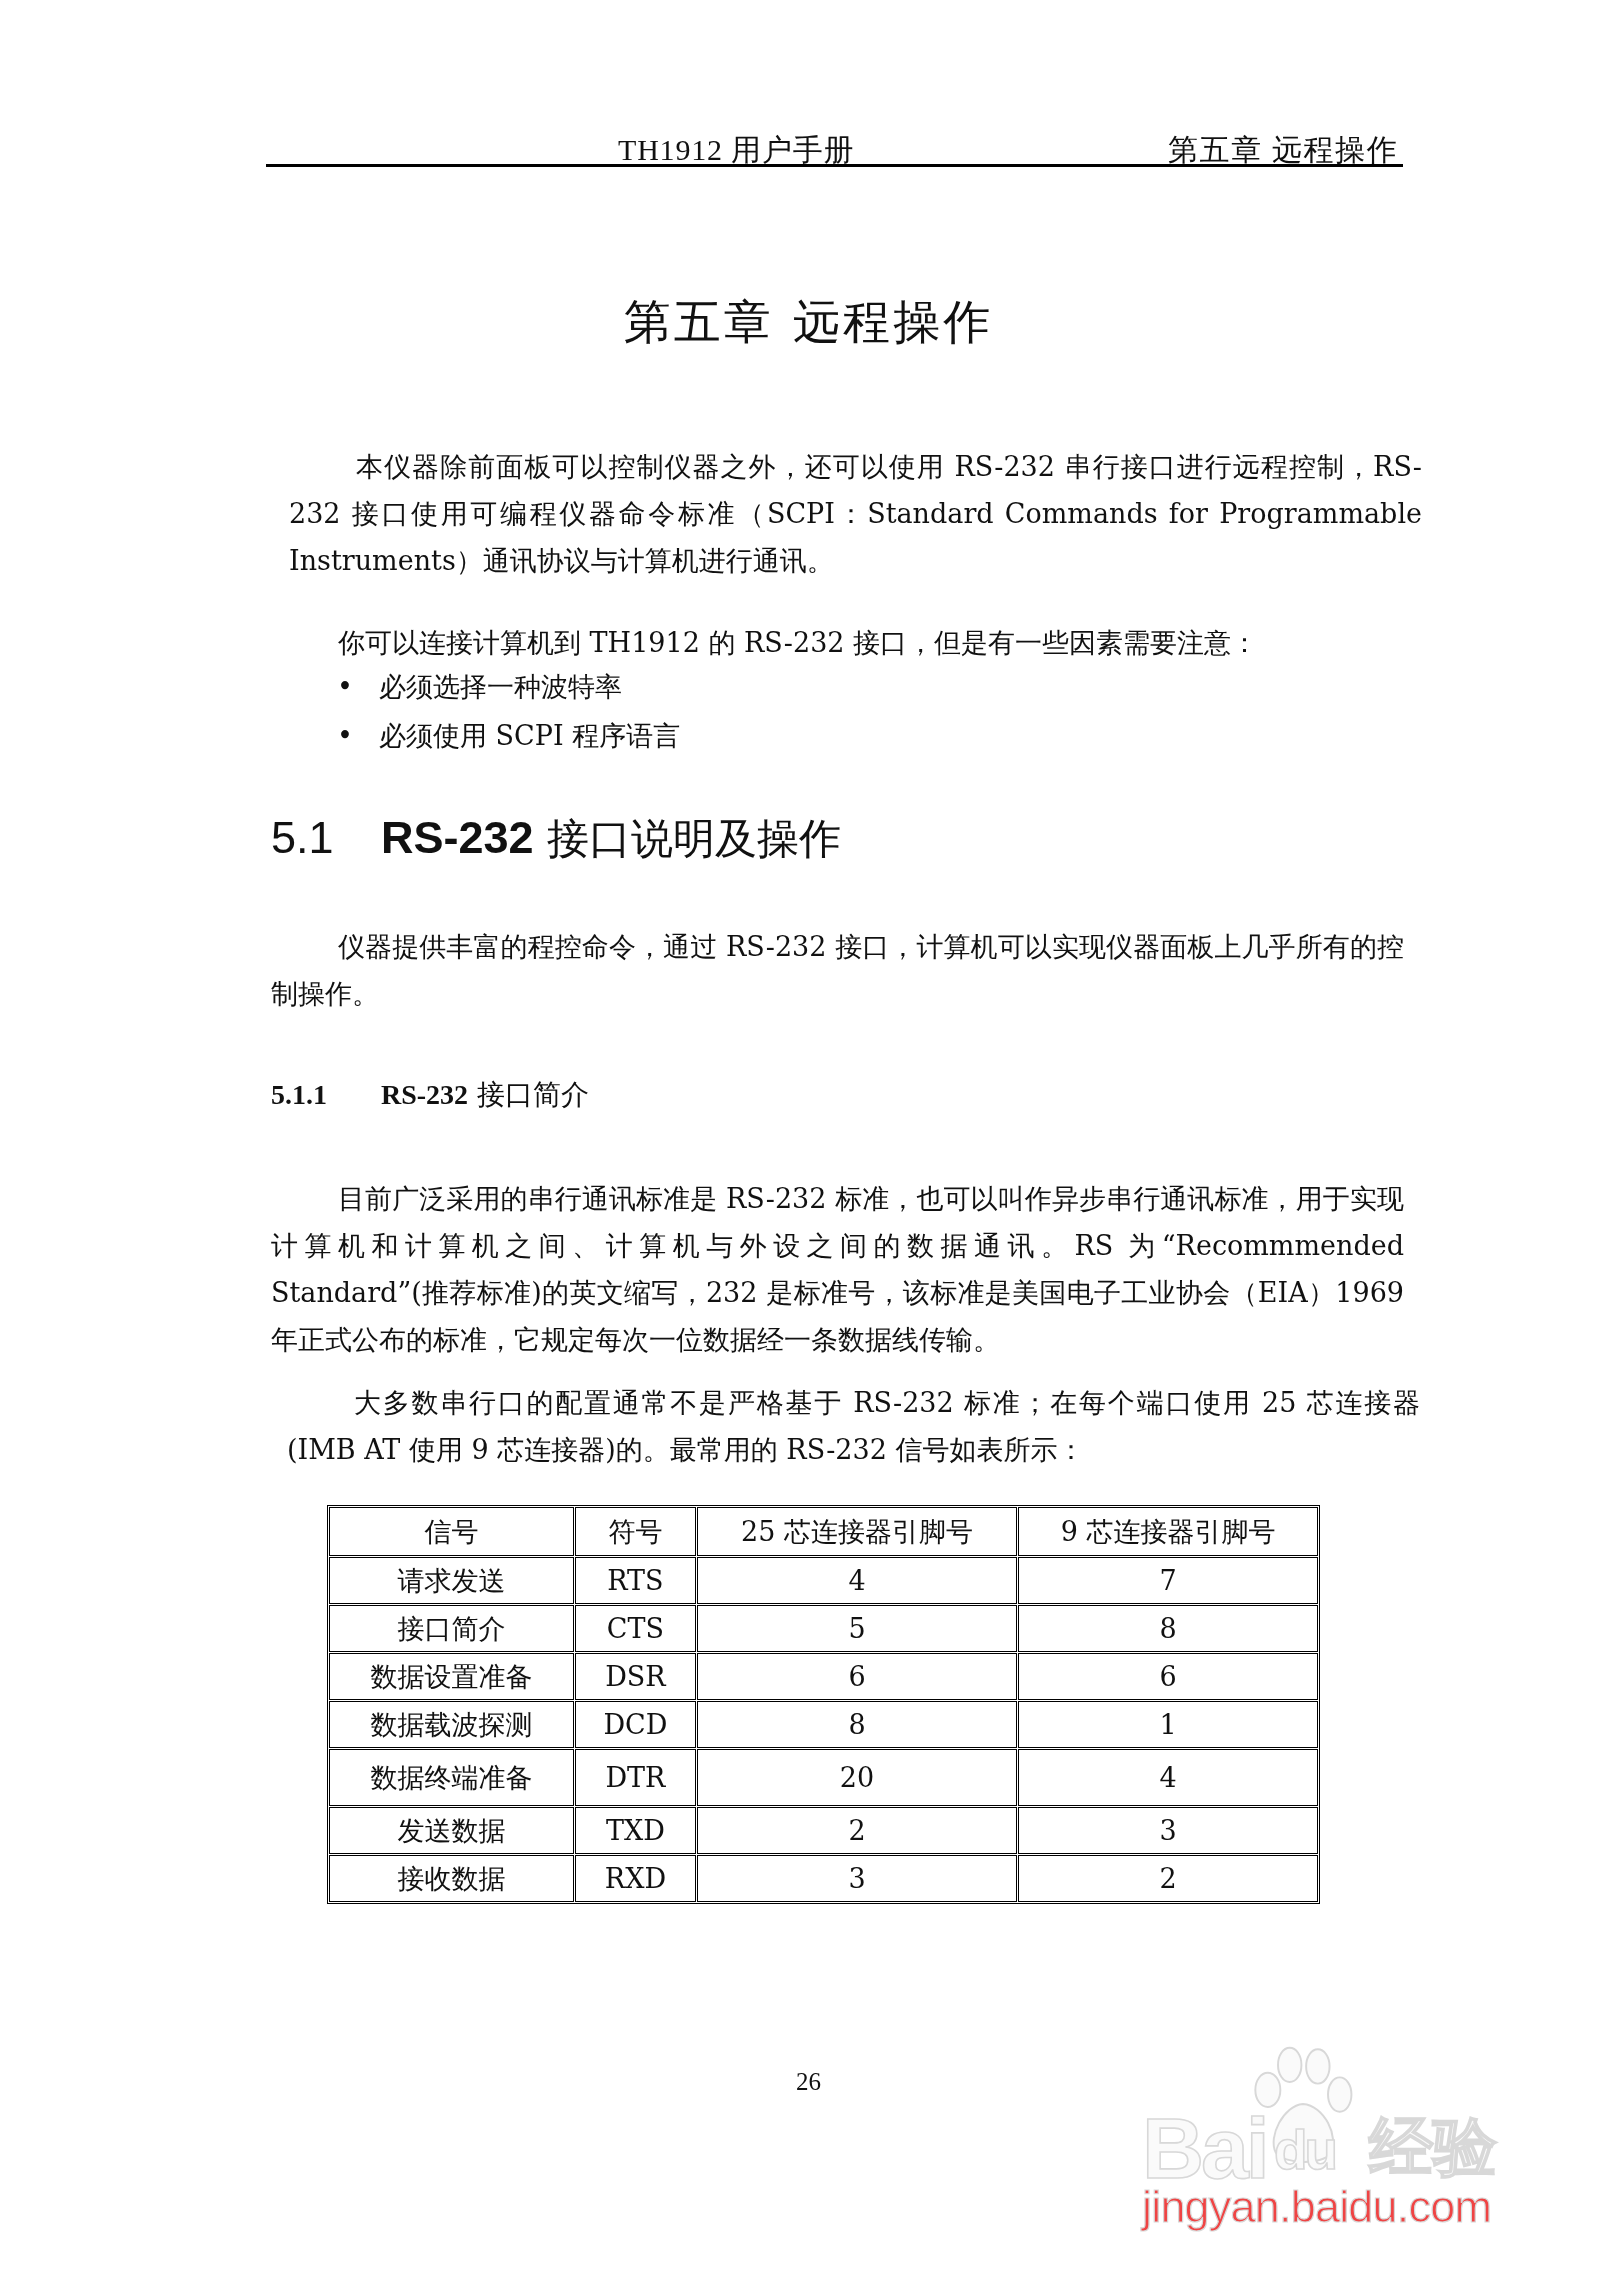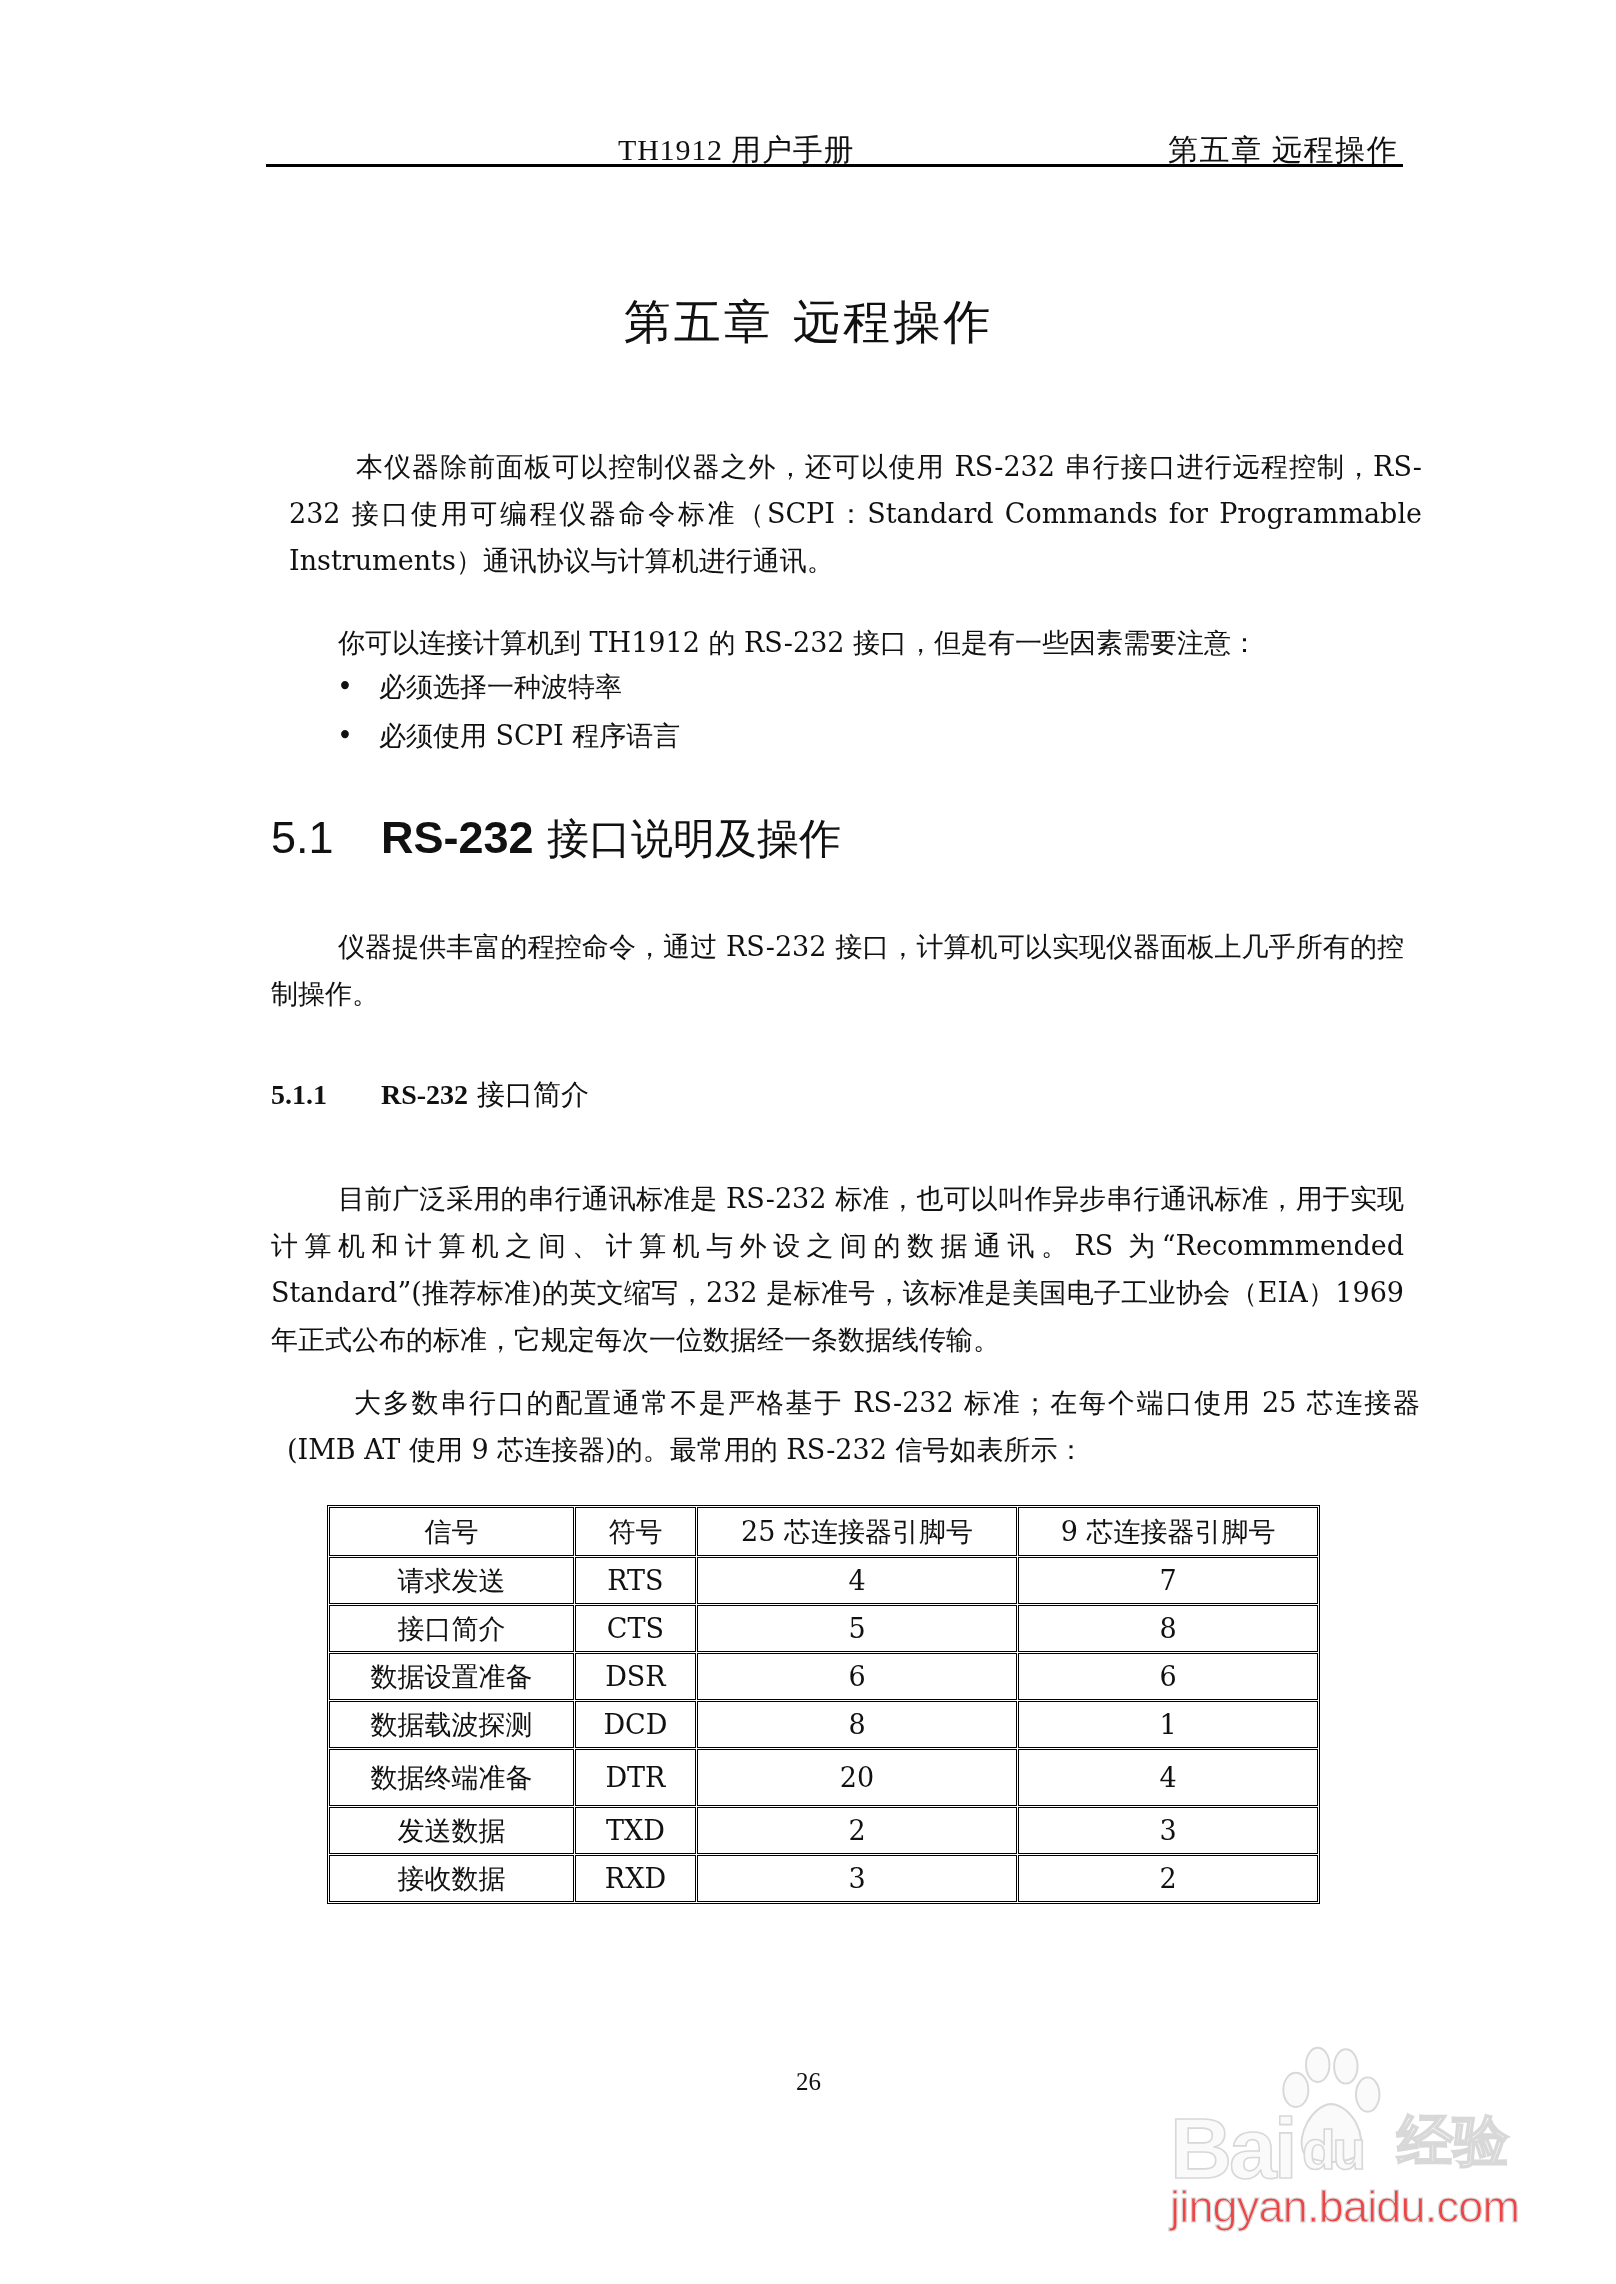--- a/index.html
+++ b/index.html
@@ -51,26 +51,26 @@
     table.sig th { height: 47px; }
     table.sig tr.tall td { height: 55px; }
     table.sig col.c1 { width: 241px; }
     table.sig col.c2 { width: 119px; }
     table.sig col.c3 { width: 315px; }
     table.sig col.c4 { width: 295px; }
 
     .page-num { position: absolute; left: 0; width: 1617px; top: 2068px; text-align: center;
                 font-family: "Liberation Serif", serif; font-size: 25px; }
 
-    .wm { position: absolute; left: 1142px; top: 2043px; width: 376px; height: 188px; color: #f4f4f4; margin-left: 28px; }
+    .wm { position: absolute; left: 1142px; top: 2043px; width: 376px; height: 188px; color: #f4f4f4; }
     .wm .brand { position: absolute; left: 0; top: 56px; font-family: "Liberation Sans", sans-serif;
                  font-size: 86px; font-weight: bold; letter-spacing: -3.1px;
                  -webkit-text-stroke: 1.6px #d8d8d8; color: #fafafa; }
     .wm .cn { position: absolute; left: 227px; top: 61px; font-family: "DejaVu Sans", sans-serif;
-              font-size: 56px; font-weight: bold; -webkit-text-stroke: 1.6px #d8d8d8; color: #fafafa; }
+              font-size: 64px; font-weight: bold; -webkit-text-stroke: 1.6px #d8d8d8; color: #fafafa; }
     .wm .url { position: absolute; left: 0; top: 138px; font-family: "Liberation Sans", sans-serif;
                font-size: 45px; -webkit-text-stroke: 1.2px #d8d8d8; color: #ef4444; letter-spacing: -0.8px; }
     .wm .paw { position: absolute; left: 110px; top: 0; }
   </style>
 </head>
 <body>
 
 <div class="page">
 
   <div class="hdr">

